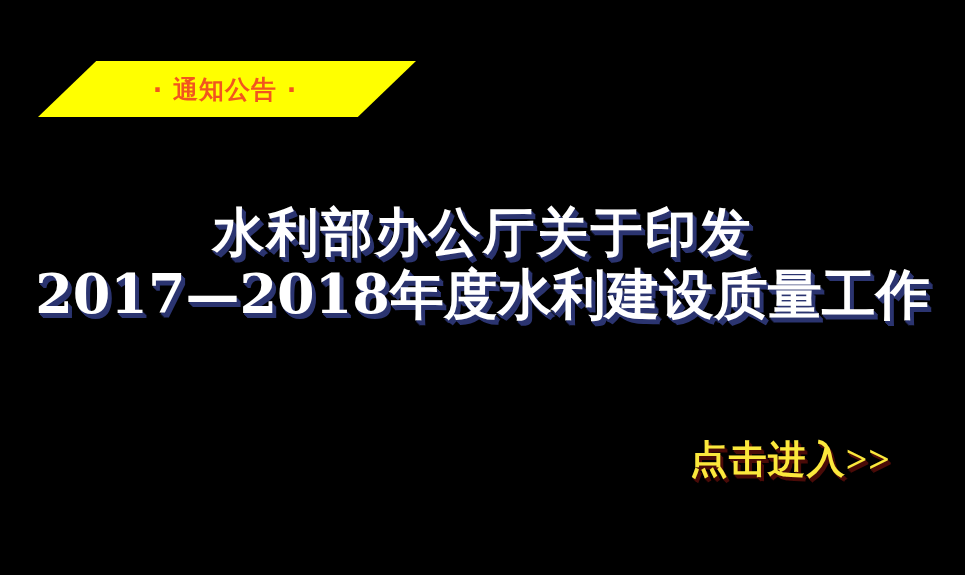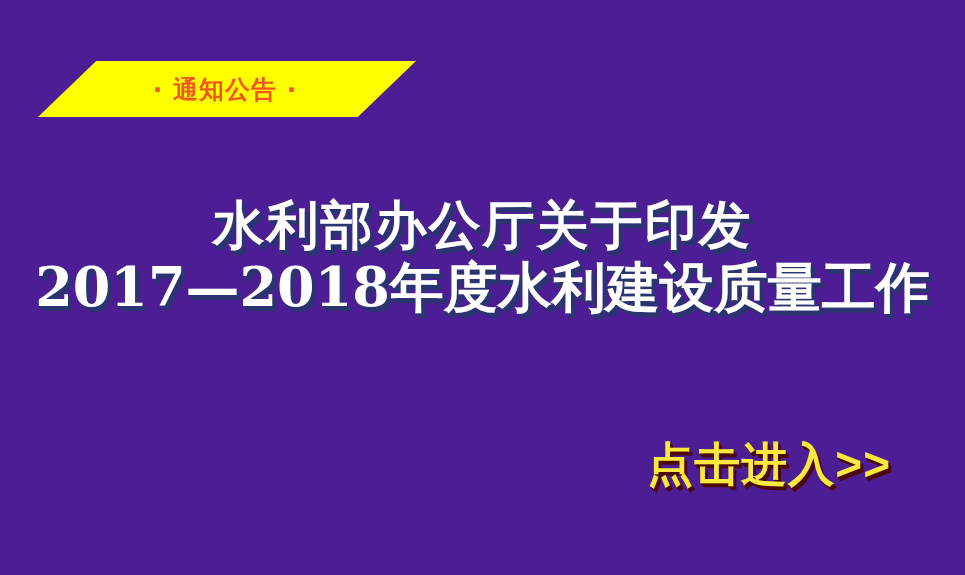--- a/index.html
+++ b/index.html
@@ -10,21 +10,21 @@
     width: 965px;
     height: 575px;
     overflow: hidden;
     font-family: "Liberation Sans", sans-serif;
   }
 
   #poster {
     position: relative;
     width: 965px;
     height: 575px;
-    background: #4c1d95;
+    background: #000000;
     overflow: hidden;
   }
 
   
   #banner-wrap {
     position: absolute;
     left: 38px;
     top: 61px;
     width: 378px;
     height: 56px;
@@ -50,21 +50,21 @@
     white-space: nowrap;
     padding-right: 4px;
     box-sizing: border-box;
     user-select: none;
   }
 
   
   #title-block {
     position: absolute;
     left: 0;
-    top: 193px;
+    top: 200px;
     width: 965px;
     text-align: center;
   }
   .title-line {
     display: block;
     color: #FFFFFF;
     font-family: "DejaVu Serif", "Liberation Serif", serif;
     font-weight: bold;
     font-size: 52px;
     line-height: 63px;
@@ -80,23 +80,23 @@
     font-size: 54px;
     letter-spacing: 0px;
   }
 
   
   #enter-link {
     position: absolute;
     right: 74px;
     top: 434px;
     color: #FBE83C;
-    font-family: Liberation Sans, sans-serif;
+    font-family: Liberation Serif, serif;
     font-weight: bold;
-    font-size: 46px;
+    font-size: 38px;
     letter-spacing: 1px;
     white-space: nowrap;
     cursor: pointer;
     text-shadow:
       3px 4px 0 #4A0B08,
       2px 3px 0 #4A0B08,
       1px 2px 0 #4A0B08;
     user-select: none;
   }
 </style>

